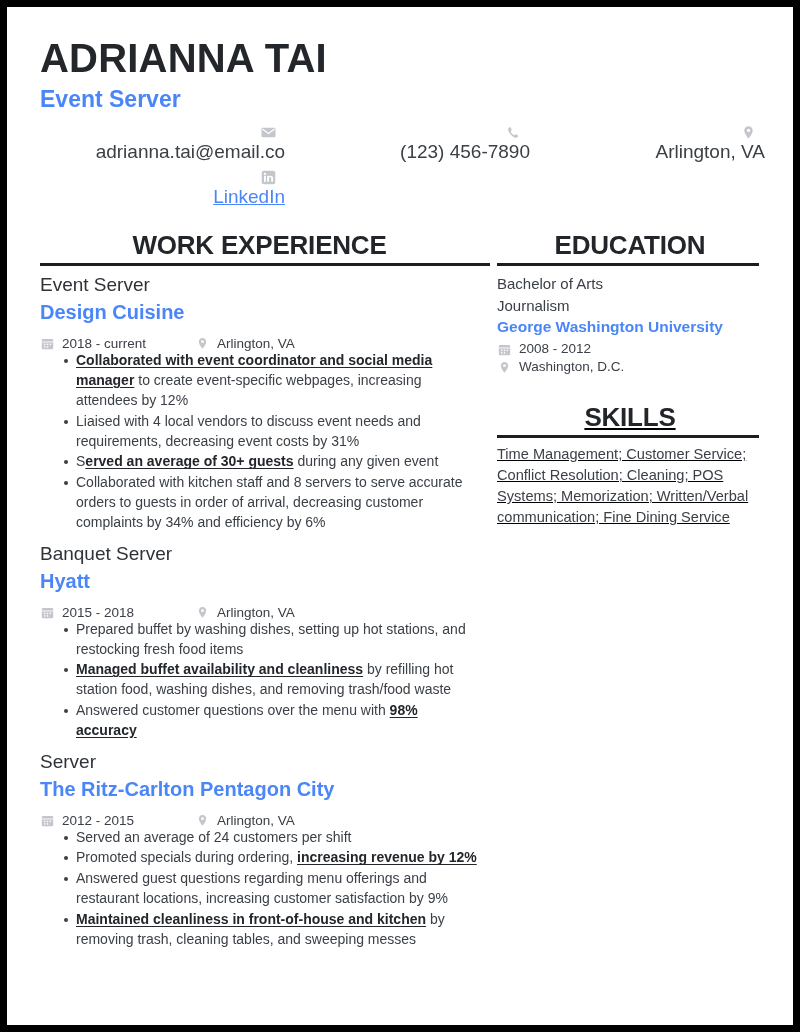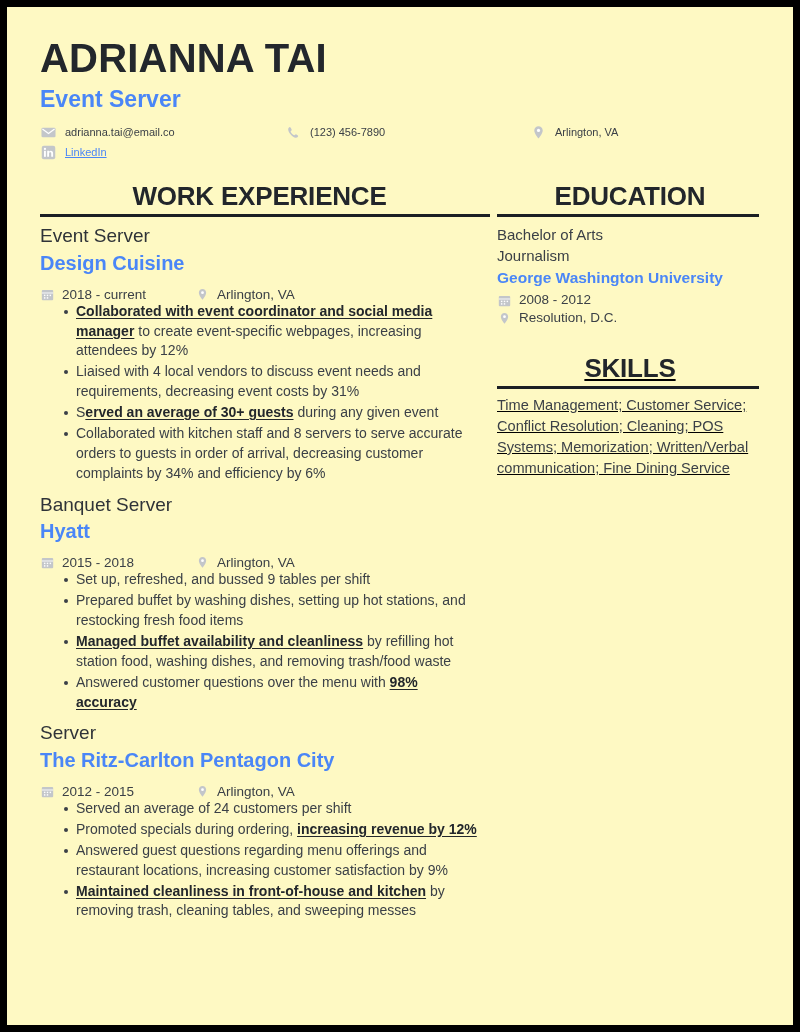--- a/index.html
+++ b/index.html
@@ -12,21 +12,21 @@
     height: 1032px;
     font-family: "Liberation Sans", sans-serif;
     -webkit-font-smoothing: antialiased;
   }
   .page {
     position: absolute;
     left: 7px;
     top: 7px;
     width: 786px;
     height: 1018px;
-    background: #fef9c3;
+    background: #ffffff;
     overflow: hidden;
     box-sizing: border-box;
   }
 
   
   .header {
     padding: 30px 28px 0 33px;
   }
   .name {
     font-size: 40px;
@@ -45,24 +45,25 @@
   }
 
   .contact-grid {
     margin-top: 11px;
     display: grid;
     grid-template-columns: 245px 245px auto;
     row-gap: 5px;
   }
   .contact-item {
     display: flex;
-    align-items: flex-start;
-    font-size: 11px;
+    align-items: flex-end;
+    font-size: 19px;
     color: #3b4047;
     line-height: 1.3;
+    flex-direction: column;
   }
   .contact-item .ico {
     width: 17px;
     min-width: 17px;
     margin-right: 8px;
     display: inline-flex;
     align-items: center;
     justify-content: center;
   }
   .contact-item a {
@@ -325,21 +326,20 @@
             <span class="ico">
               <svg width="13" height="13" viewBox="0 0 16 16">
                   <path d="M8 1.3c-2.5 0-4.5 2-4.5 4.5 0 3.3 4.5 8.6 4.5 8.6s4.5-5.3 4.5-8.6c0-2.5-2-4.5-4.5-4.5z" fill="#c3c6ca"></path>
                   <circle cx="8" cy="5.8" r="1.7" fill="#ffffff"></circle>
                 </svg>
             </span>
             <span>Arlington, VA</span>
           </span>
         </div>
         <ul class="bullets">
-            <li><span>Set up, refreshed, and bussed 9 tables per shift</span></li>
             <li><span>Prepared buffet by washing dishes, setting up hot stations, and restocking fresh food items</span></li>
             <li><b>Managed buffet availability and cleanliness</b><span> by refilling hot station food, washing dishes, and removing trash/food waste</span></li>
             <li><span>Answered customer questions over the menu with </span><b>98% accuracy</b></li>
           </ul>
       </div>
 
       <div class="entry">
         <div class="entry-title">Server</div>
         <div class="entry-company">The Ritz-Carlton Pentagon City</div>
         <div class="meta-row">
@@ -400,21 +400,21 @@
           </span>
           <span>2008 - 2012</span>
         </div>
         <div class="edu-meta">
           <span class="ico" style="width:15px;min-width:15px;margin-right:7px;display:inline-flex;align-items:center;justify-content:center;">
             <svg width="13" height="13" viewBox="0 0 16 16">
                 <path d="M8 1.3c-2.5 0-4.5 2-4.5 4.5 0 3.3 4.5 8.6 4.5 8.6s4.5-5.3 4.5-8.6c0-2.5-2-4.5-4.5-4.5z" fill="#c3c6ca"></path>
                 <circle cx="8" cy="5.8" r="1.7" fill="#ffffff"></circle>
               </svg>
           </span>
-          <span>Resolution, D.C.</span>
+          <span>Washington, D.C.</span>
         </div>
       </div>
 
       <div class="section-block-gap">
         <h2 class="section-head">SKILLS</h2>
         <div class="rule"></div>
         <p class="skills-text">Time Management; Customer Service; Conflict Resolution; Cleaning; POS Systems; Memorization; Written/Verbal communication; Fine Dining Service</p>
       </div>
 
     </div>

